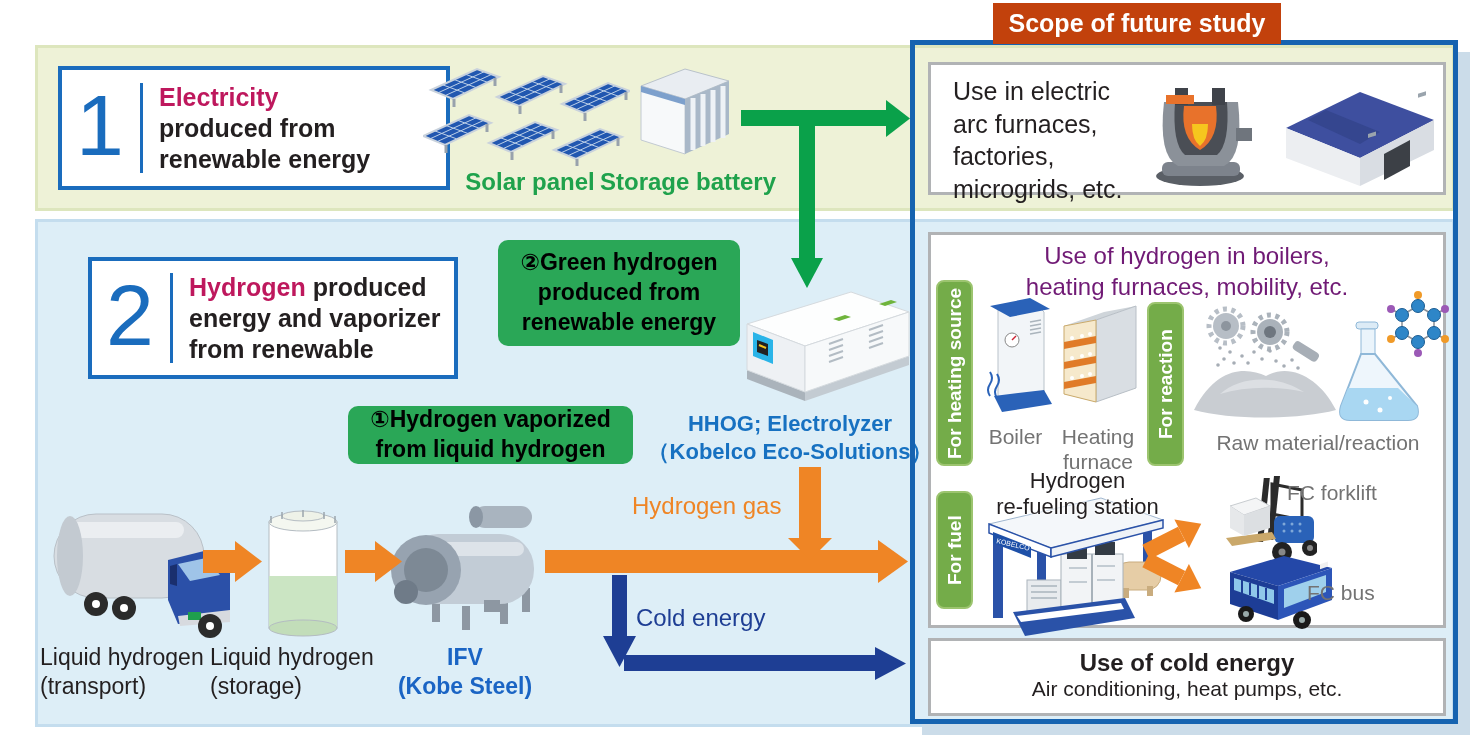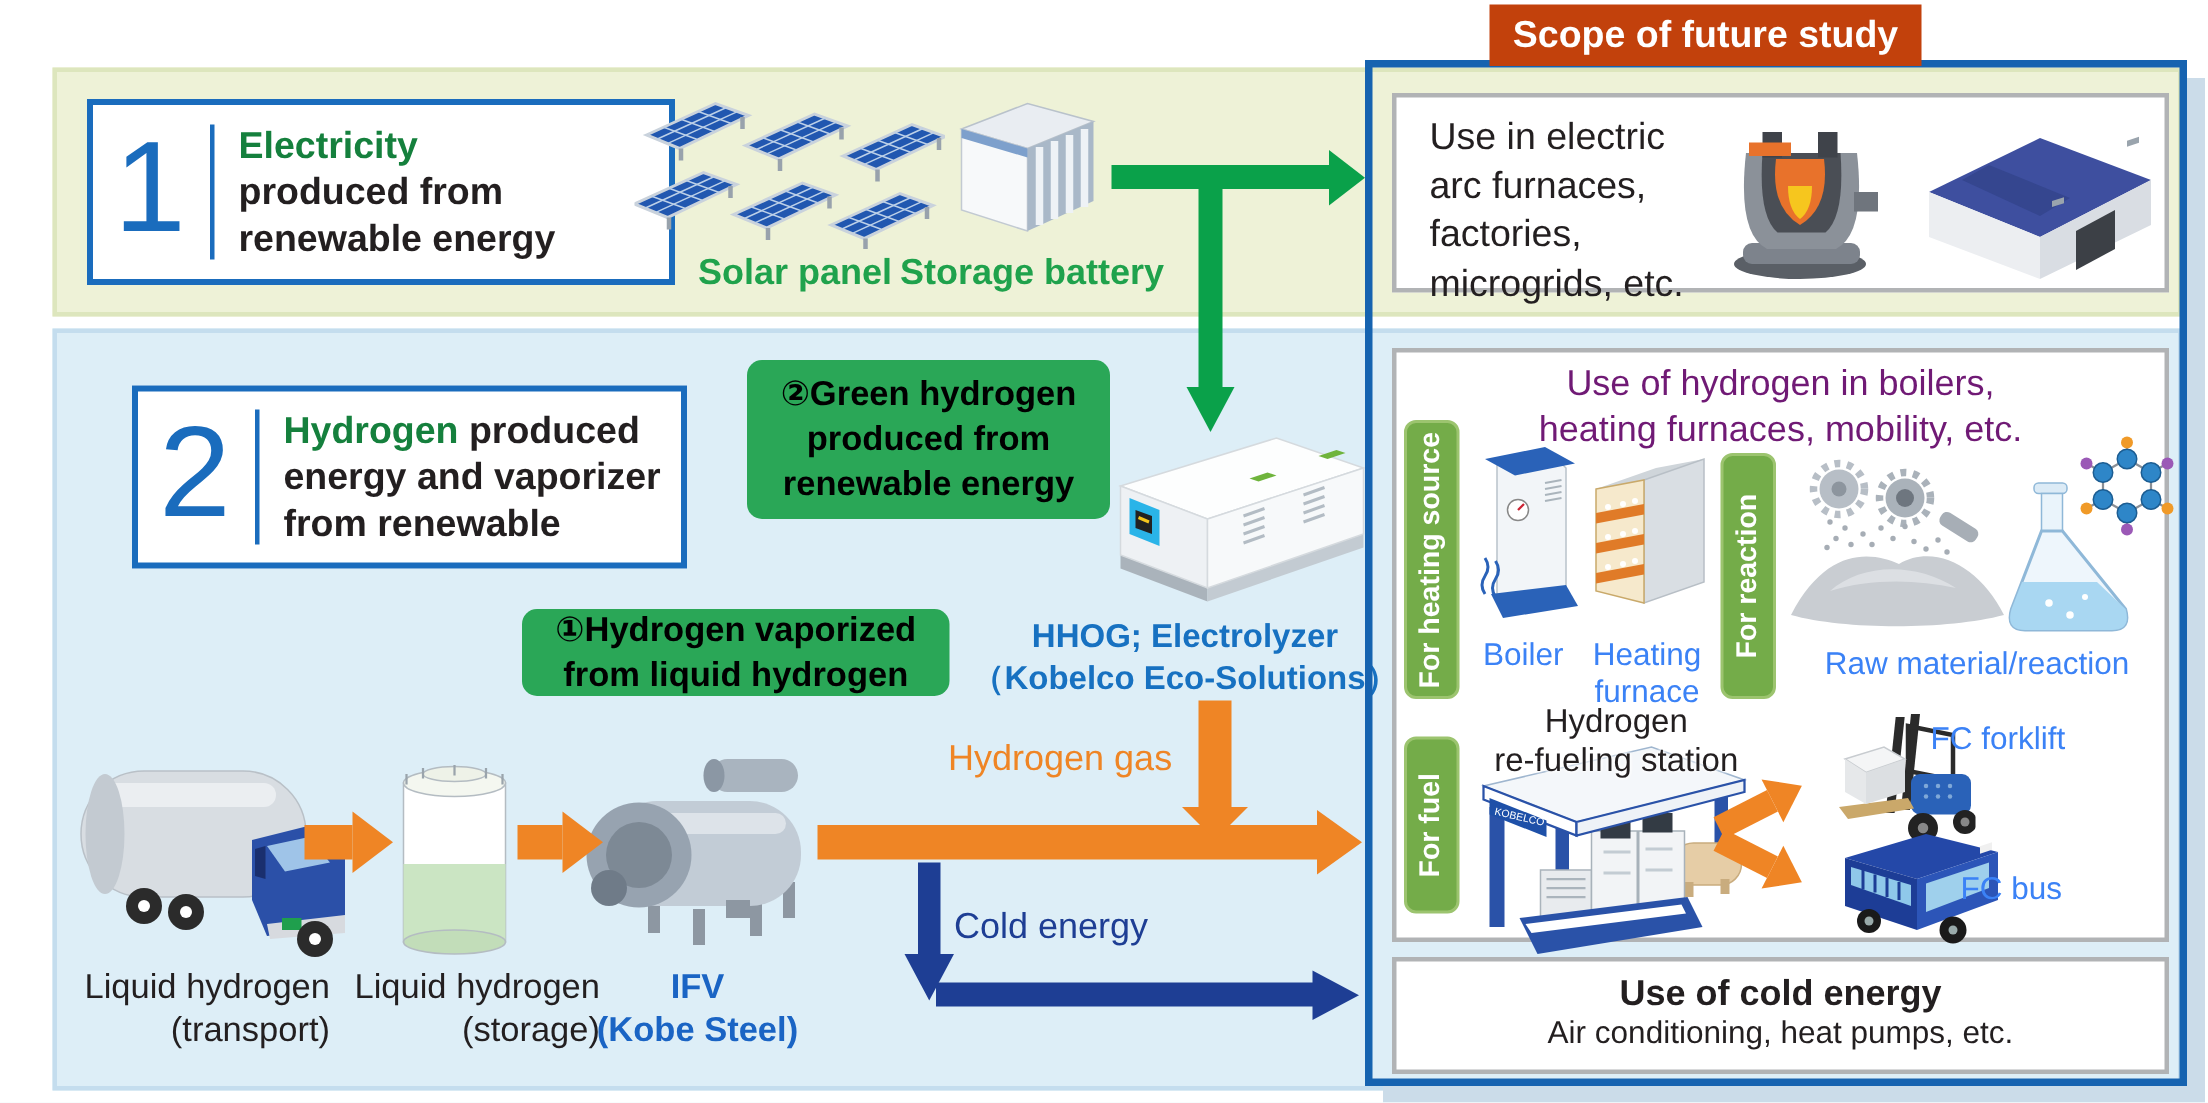--- a/index.html
+++ b/index.html
@@ -12,38 +12,38 @@
   
   .scope-frame{left:910px;top:40px;width:548px;height:684px;border:5px solid #1663b0;box-sizing:border-box;
                box-shadow:12px 12px 0 #cbdce9;z-index:7;pointer-events:none;}
   .scope-header{left:993px;top:3px;width:288px;height:41px;background:#c2410c;color:#fff;font-weight:bold;
                 font-size:25px;text-align:center;line-height:41px;z-index:8;}
   
   .numbox{background:#fff;border:4px solid #1a6cbd;box-sizing:border-box;display:flex;align-items:center;z-index:3;}
   .numbox .num{width:76px;text-align:center;font-size:86px;color:#1a6cbd;line-height:1;margin-top:-6px;}
   .numbox .rule{width:3px;height:90px;background:#1a6cbd;margin:0 16px 0 2px;}
   .numbox .txt{font-size:25px;font-weight:bold;line-height:1.24;}
-  .blue-word{color:#15803d;margin-top:22px;}
+  .blue-word{color:#be185d;margin-top:22px;}
   
   .greenbox{background:#2aa757;border-radius:10px;color:#000000;font-weight:bold;font-size:23px;line-height:1.3;
             text-align:center;display:flex;flex-direction:column;justify-content:center;z-index:3;}
   
   .lbl-green{color:#1fa24c;font-weight:bold;font-size:24px;text-align:center;z-index:3;}
   .lbl-blue{color:#1771c1;font-weight:bold;font-size:22px;text-align:center;line-height:1.25;z-index:3;}
-  .lbl-dark{color:#231f20;font-size:23px;text-align:right;line-height:1.25;z-index:3;}
+  .lbl-dark{color:#231f20;font-size:23px;text-align:left;line-height:1.25;z-index:3;}
   .lbl-orange{color:#ef8525;font-size:24px;z-index:3;}
   .lbl-navy{color:#1e3e94;font-size:24px;z-index:3;}
   
   .white-box{background:#fff;border:3px solid #b1b3b5;box-sizing:border-box;z-index:3;}
   .boxA-text{font-size:25px;line-height:1.3;color:#231f20;}
   .boxB-title{font-size:24px;line-height:1.3;text-align:center;color:#701a75;z-index:3;}
   .tag{background:#74ac49;border:2px solid #9cc46f;border-radius:8px;color:#fff;font-weight:bold;font-size:19px;
        writing-mode:vertical-rl;transform:rotate(180deg);text-align:center;box-sizing:border-box;z-index:4;
        display:flex;align-items:center;justify-content:center;}
-  .small-lbl{font-size:21px;color:#3b82f6;line-height:1.2;text-align:center;z-index:4;}
+  .small-lbl{font-size:21px;color:#737373;line-height:1.2;text-align:center;z-index:4;}
   .station-lbl{font-size:22px;color:#231f20;line-height:1.18;text-align:center;z-index:5;
                text-shadow:0 0 3px #fff,0 0 3px #fff,0 0 3px #fff;}
   .boxC-title{font-size:24px;font-weight:bold;text-align:center;z-index:3;}
   .boxC-sub{font-size:21px;text-align:center;z-index:3;}
   svg.icon{position:absolute;z-index:3;}
   .arrows{position:absolute;left:0;top:0;z-index:6;pointer-events:none;}
 </style>
 </head>
 <body>
 

